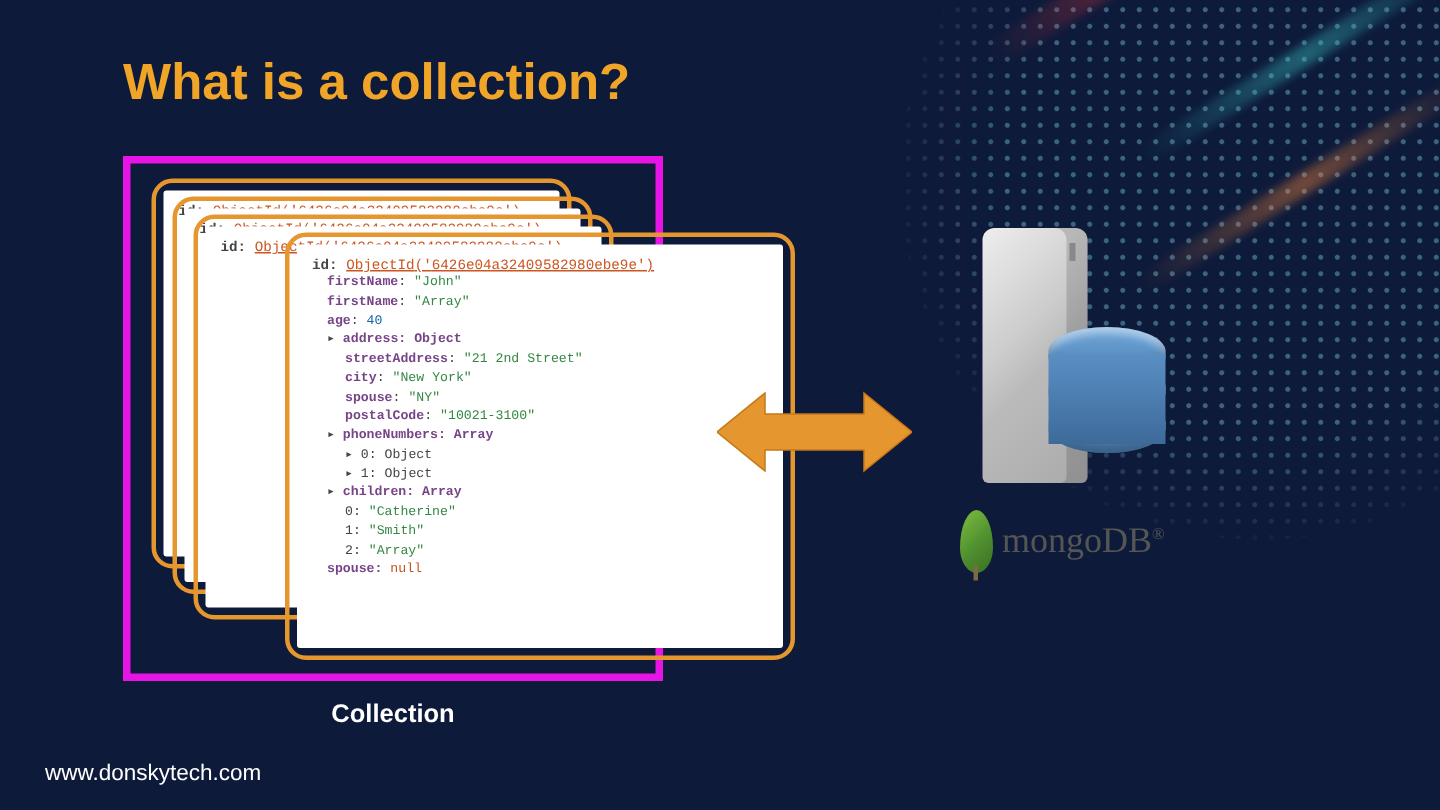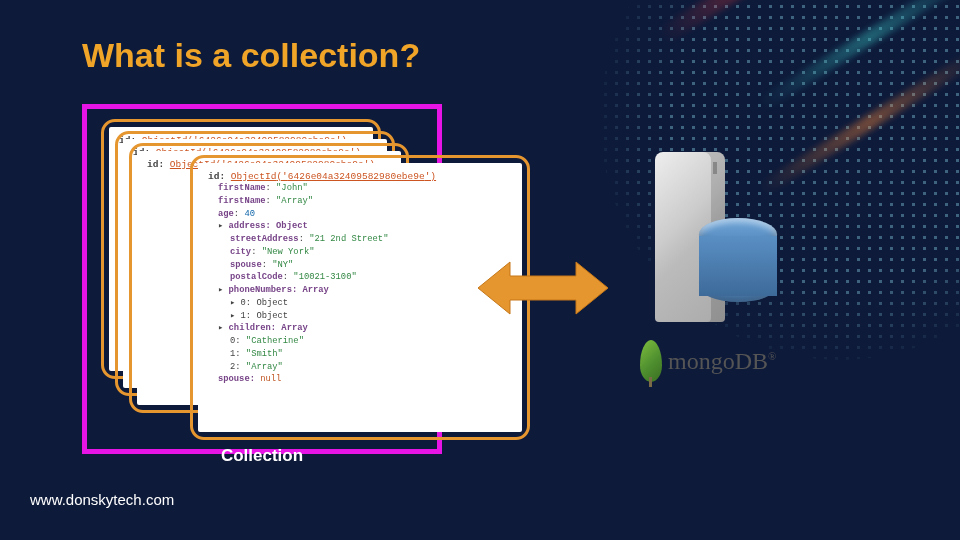--- a/index.html
+++ b/index.html
@@ -72,21 +72,21 @@
 .doc { font-family:"Courier New",monospace; font-size:8.8px; line-height:1.45; color:#444; }
 .doc .key{color:#774488;font-weight:bold;}
 .doc .str{color:#338844;}
 .doc .obj{color:#cc5522;}
 .doc .bool{color:#c05522;}
 .doc .num{color:#1166aa;}
 .doc .ind1{padding-left:10px;}
 .doc .ind2{padding-left:22px;}
 
 .coll-label {
-  position:absolute; top:446px; left:82px; width:360px;
+  position:absolute; top:466px; left:82px; width:360px;
   text-align:center; color:#fff; font-weight:700; font-size:17px;
 }
 
 
 .arrow {
   position:absolute; top:258px; left:478px;
   width:130px; height:60px;
 }
 
 
@@ -133,21 +133,21 @@
   position:relative;
 }
 .leaf::after{ content:""; position:absolute; bottom:-5px; left:9px;
   width:3px;height:10px;background:#7a6a45;}
 .mongo-text{
   font-size:24px; color:#555; font-family:Georgia,serif;
 }
 .mongo-text .r{font-size:11px;vertical-align:super;}
 
 .site {
-  position:absolute; bottom:32px; left:30px;
+  position:absolute; bottom:16px; left:30px;
   color:#fff; font-size:15px;
 }
 </style>
 </head>
 <body>
 
 <div class="dots"></div>
 <div class="streak s1"></div>
 <div class="streak s2"></div>
 <div class="streak s3"></div>

